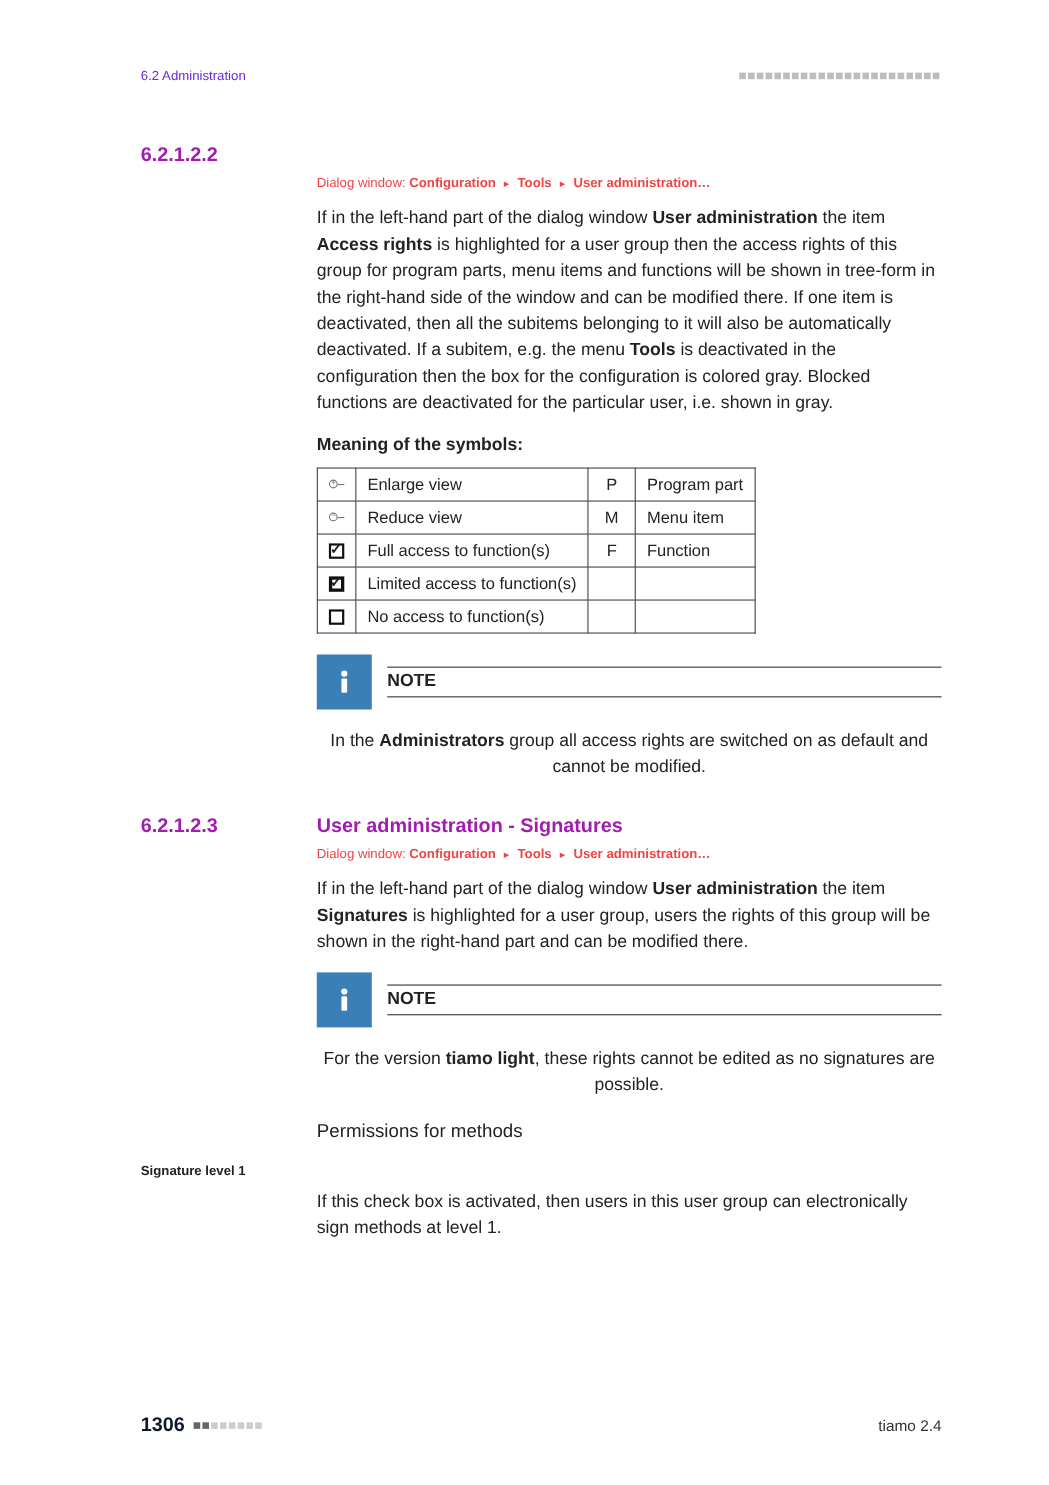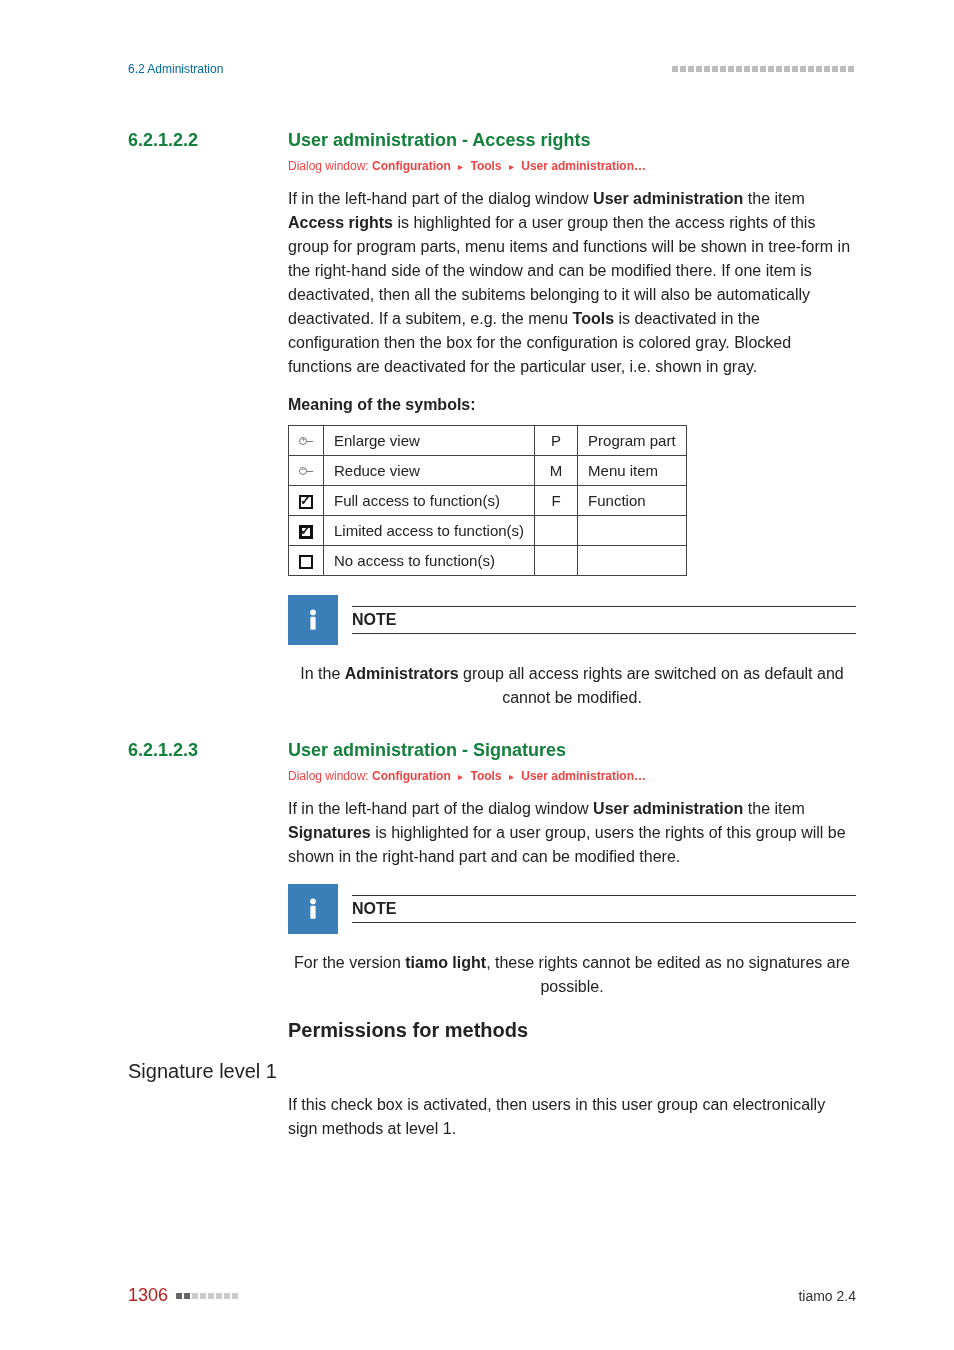--- a/index.html
+++ b/index.html
@@ -19,42 +19,42 @@
   }
   .running-head {
     position: absolute;
     top: 62px;
     left: 128px;
     right: 100px;
     display: flex;
     justify-content: space-between;
     align-items: center;
     font-size: 12px;
-    color: #0369a1;
+    color: #6d28d9;
   }
   .head-squares {
     display: flex;
     gap: 2px;
   }
   .head-squares span {
     width: 6px;
     height: 6px;
     background: #bdbdbd;
   }
   .content {
     position: absolute;
     top: 130px;
     left: 128px;
     right: 98px;
   }
   .sec-heading {
     display: flex;
     align-items: baseline;
     font-weight: 700;
-    color: #15803d;
+    color: #a21caf;
     font-size: 18px;
     margin: 0 0 8px 0;
   }
   .sec-heading.later { margin-top: 30px; }
   .sec-num {
     width: 160px;
     flex: 0 0 160px;
   }
   .body-col {
     margin-left: 160px;
@@ -194,48 +194,48 @@
     padding: 2px 0;
   }
   .note-body {
     font-size: 16px;
     line-height: 1.5;
     margin-top: 16px;
     text-align: center;
   }
 
   .sub-h {
+    font-weight: 400;
+    font-size: 17px;
+    margin: 20px 0 10px 0;
+  }
+  .side-h {
     font-weight: 700;
-    font-size: 20px;
-    margin: 20px 0 10px 0;
-  }
-  .side-h {
-    font-weight: 400;
-    font-size: 20px;
+    font-size: 12px;
     margin: 18px 0 10px 0;
   }
   .side-col {
     margin-left: 0;
   }
 
   .footer {
     position: absolute;
     left: 128px;
     right: 98px;
     bottom: 44px;
     display: flex;
     justify-content: space-between;
     align-items: center;
     font-size: 14px;
     color: #333;
   }
   .footer .pg {
-    font-weight: 400;
+    font-weight: 700;
     font-size: 18px;
-    color: #b91c1c;
+    color: #0f172a;
     display: flex;
     align-items: center;
     gap: 8px;
   }
   .foot-squares {
     display: flex;
     gap: 2px;
   }
   .foot-squares span {
     width: 6px;
@@ -275,21 +275,20 @@
         <span></span>
         <span></span>
         <span></span>
     </span>
   </div>
 
   <div class="content">
 
     <h3 class="sec-heading">
       <span class="sec-num">6.2.1.2.2</span>
-      <span>User administration - Access rights</span>
     </h3>
 
     <div class="body-col">
 
       <div class="dlg-line">
         <span>Dialog window:</span>
         <span class="bold">Configuration</span>
         <span class="sep">▸</span>
         <span class="bold">Tools</span>
         <span class="sep">▸</span>

